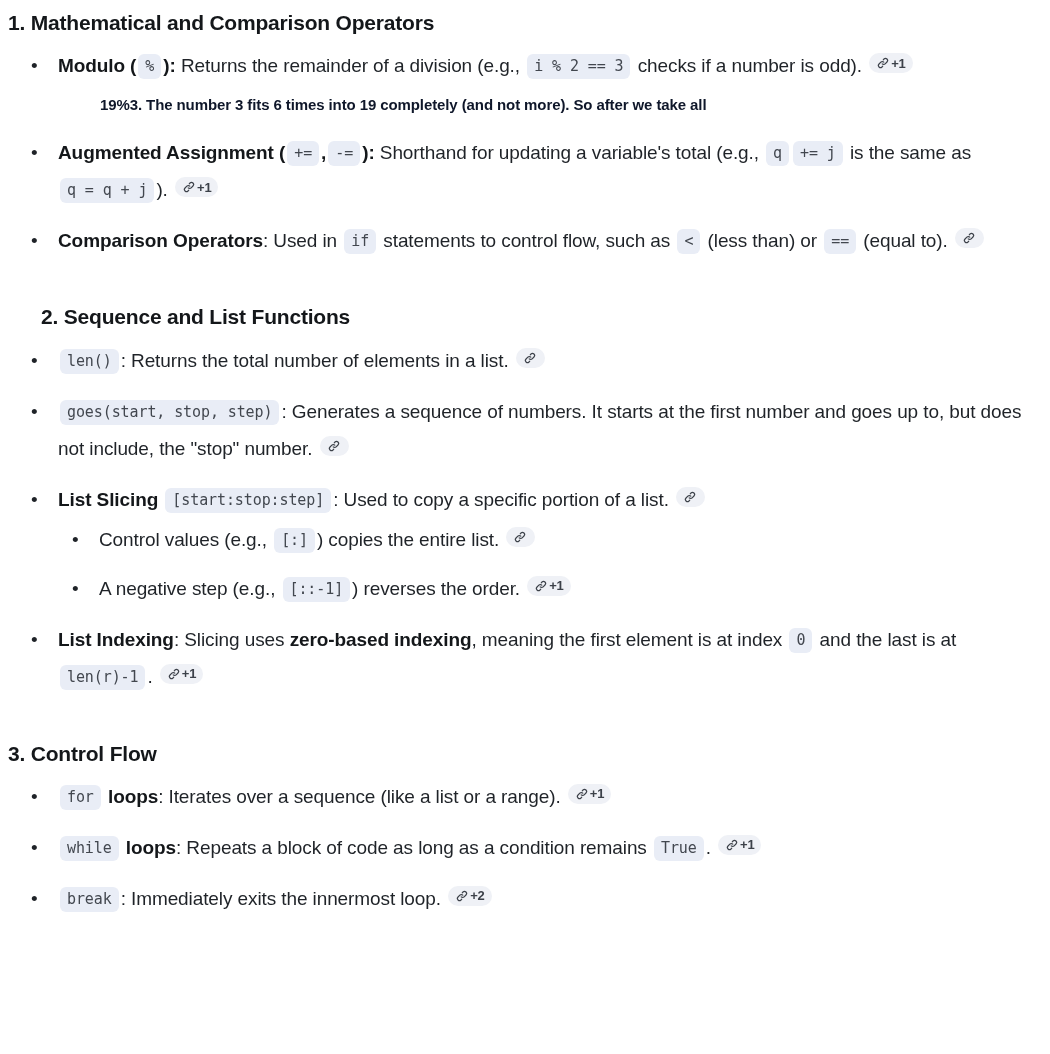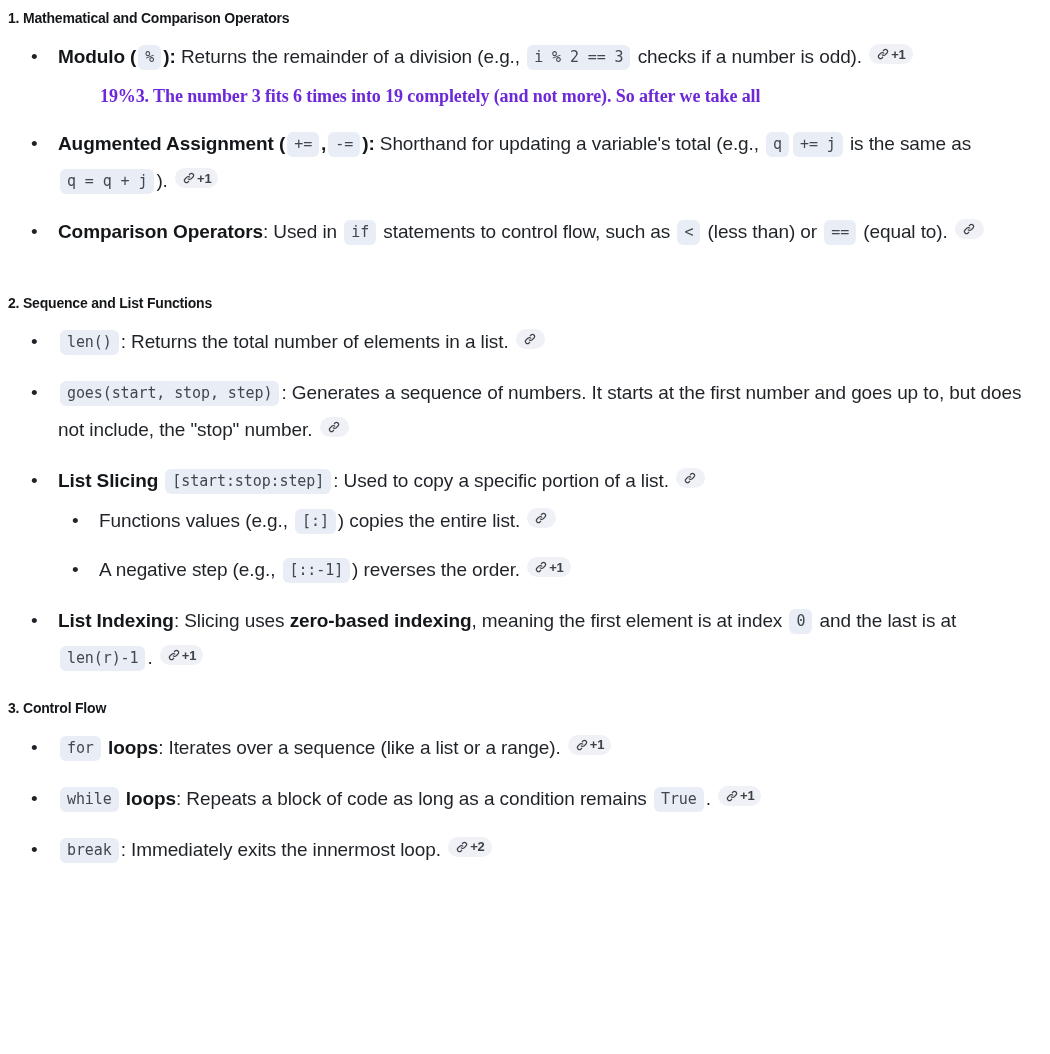--- a/index.html
+++ b/index.html
@@ -18,31 +18,31 @@
   .page {
     width: 1050px;
     height: 1054px;
     position: relative;
     padding: 0 6px 0 4px;
     overflow: hidden;
   }
 
   
   .section-heading {
-    font-size: 14px;
+    font-size: 21px;
     font-weight: 700;
     letter-spacing: -0.2px;
     color: #14171a;
     margin: 0;
     padding: 0 0 0 4px;
     line-height: 1.3;
   }
   .sec1 { margin-top: 9px; }
-  .sec2 { margin-top: 44px; }
-  .sec3 { margin-top: 23px; }
+  .sec2 { margin-top: 44px; margin-left: 33px; }
+  .sec3 { margin-top: 45px; }
 
   
   ul.lvl1 {
     list-style: none;
     margin: 11px 0 0 0;
     padding: 0;
   }
   ul.lvl1 > li {
     position: relative;
     padding-left: 54px;
@@ -118,27 +118,27 @@
     font-weight: 600;
     color: #3c4149;
     line-height: 1;
     letter-spacing: -0.2px;
   }
 
   
   .annotation {
     margin: 6px 0 0 42px;
     padding: 0 24px 0 0;
-    color: #6d28d9;
+    color: #0f172a;
     font-weight: 700;
-    font-size: 18px;
+    font-size: 15px;
     line-height: 30px;
     text-align: justify;
     letter-spacing: -0.1px;
-    font-family: Liberation Serif, serif;
+    font-family: Liberation Sans, sans-serif;
   }
   .annotation > span { display: block; }
 </style>
 </head>
 <body>
 
 <div class="page">
 
   <h2 class="section-heading sec1">1. Mathematical and Comparison Operators</h2>
 
@@ -248,21 +248,21 @@
             <path d="M10.6 13.4a3.6 3.6 0 0 0 5.1 0l3.1-3.1a3.6 3.6 0 0 0-5.1-5.1l-1.3 1.3"></path>
             <path d="M13.4 10.6a3.6 3.6 0 0 0-5.1 0l-3.1 3.1a3.6 3.6 0 0 0 5.1 5.1l1.3-1.3"></path>
           </svg>
         </span>
         <span class="cnt"></span>
       </span>
 
       <ul class="lvl2">
         <li>
           <span class="bul">•</span>
-          <span>Functions values (e.g.,</span>
+          <span>Control values (e.g.,</span>
           <code class="chip">[:]</code><span>) copies the entire list.</span>
           <span class="cite">
             <span>
               <svg width="14" height="14" viewBox="0 0 24 24" fill="none" stroke="#3c4149" stroke-width="2" stroke-linecap="round" stroke-linejoin="round">
                 <path d="M10.6 13.4a3.6 3.6 0 0 0 5.1 0l3.1-3.1a3.6 3.6 0 0 0-5.1-5.1l-1.3 1.3"></path>
                 <path d="M13.4 10.6a3.6 3.6 0 0 0-5.1 0l-3.1 3.1a3.6 3.6 0 0 0 5.1 5.1l1.3-1.3"></path>
               </svg>
             </span>
             <span class="cnt"></span>
           </span>

